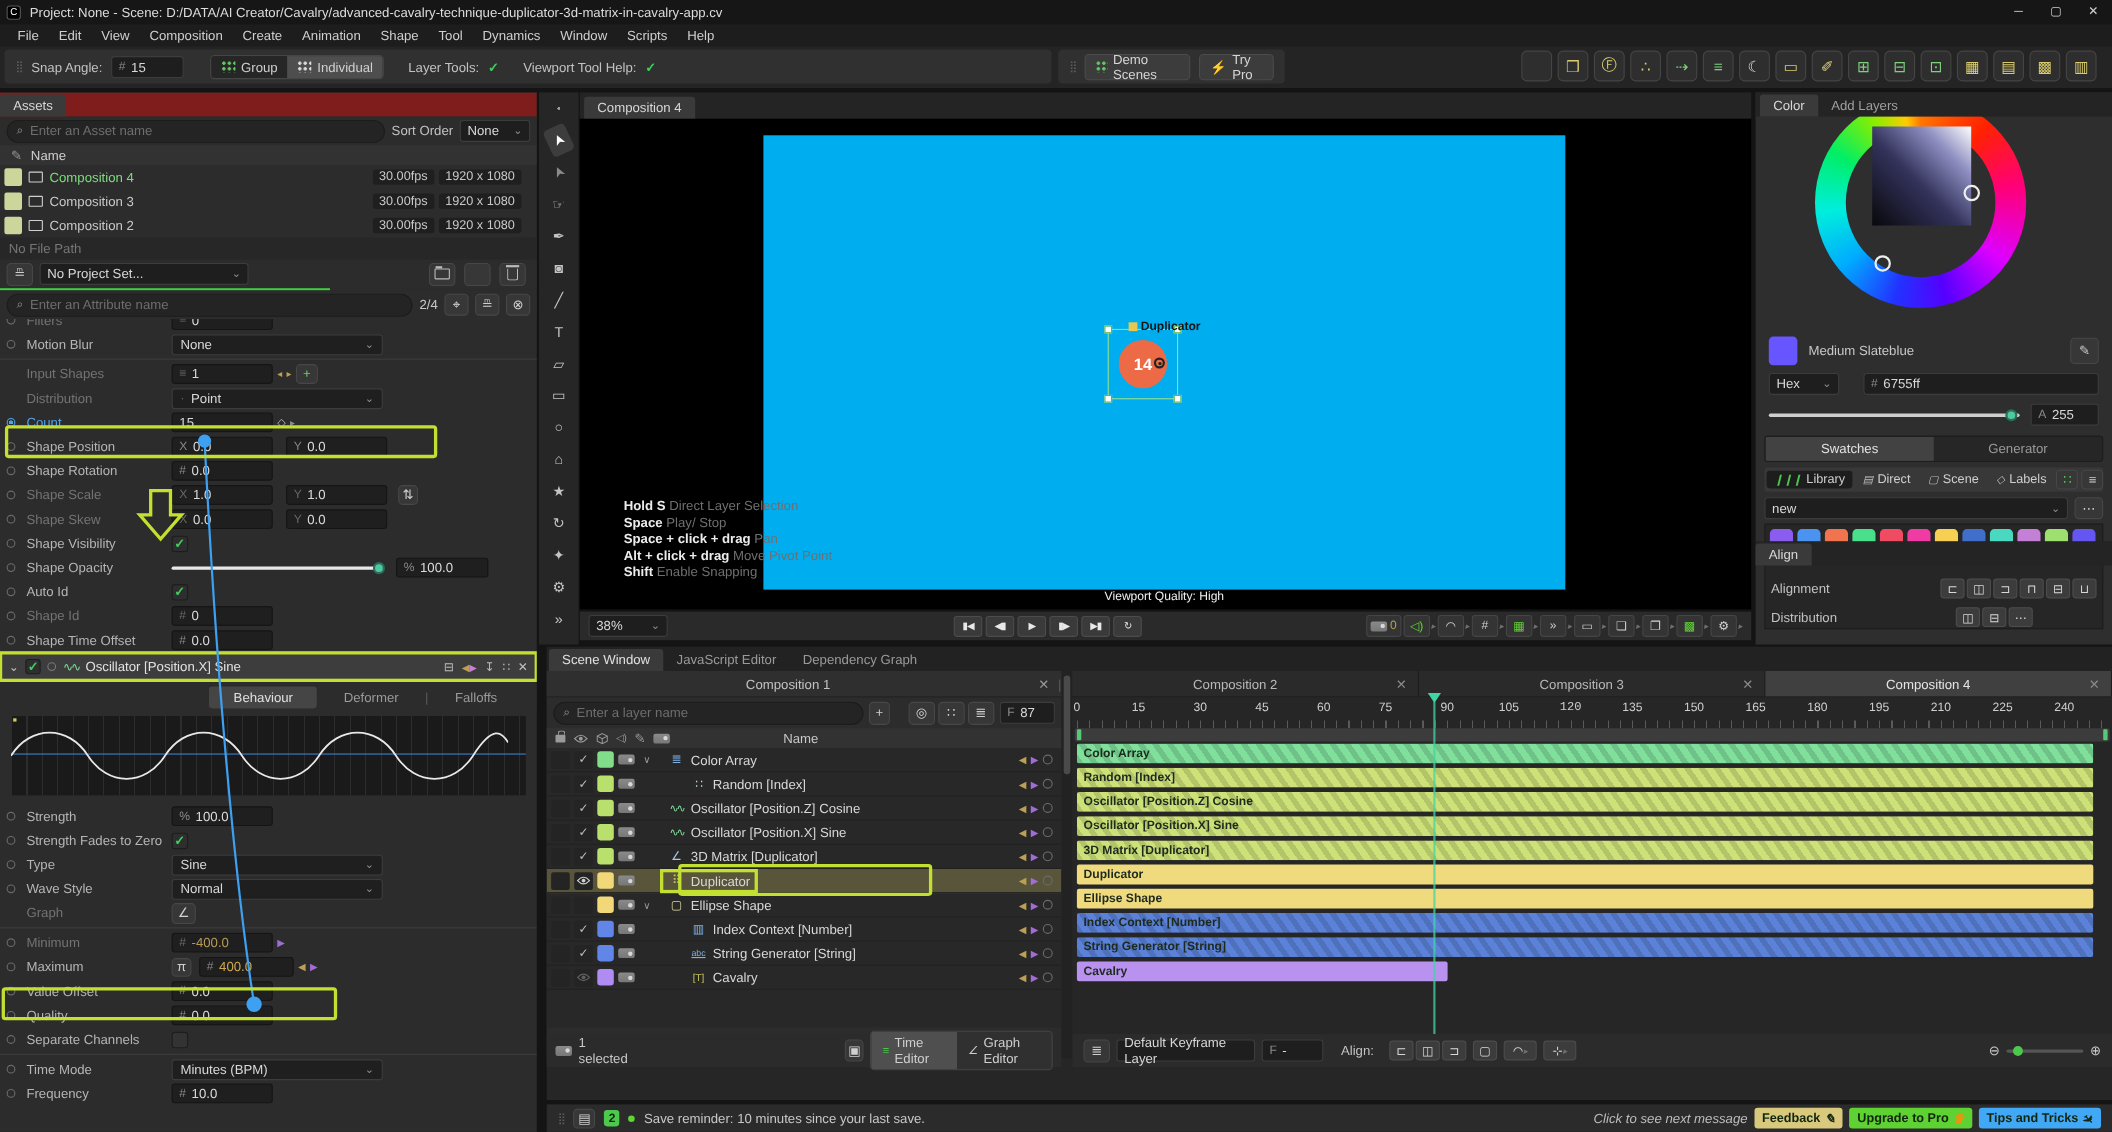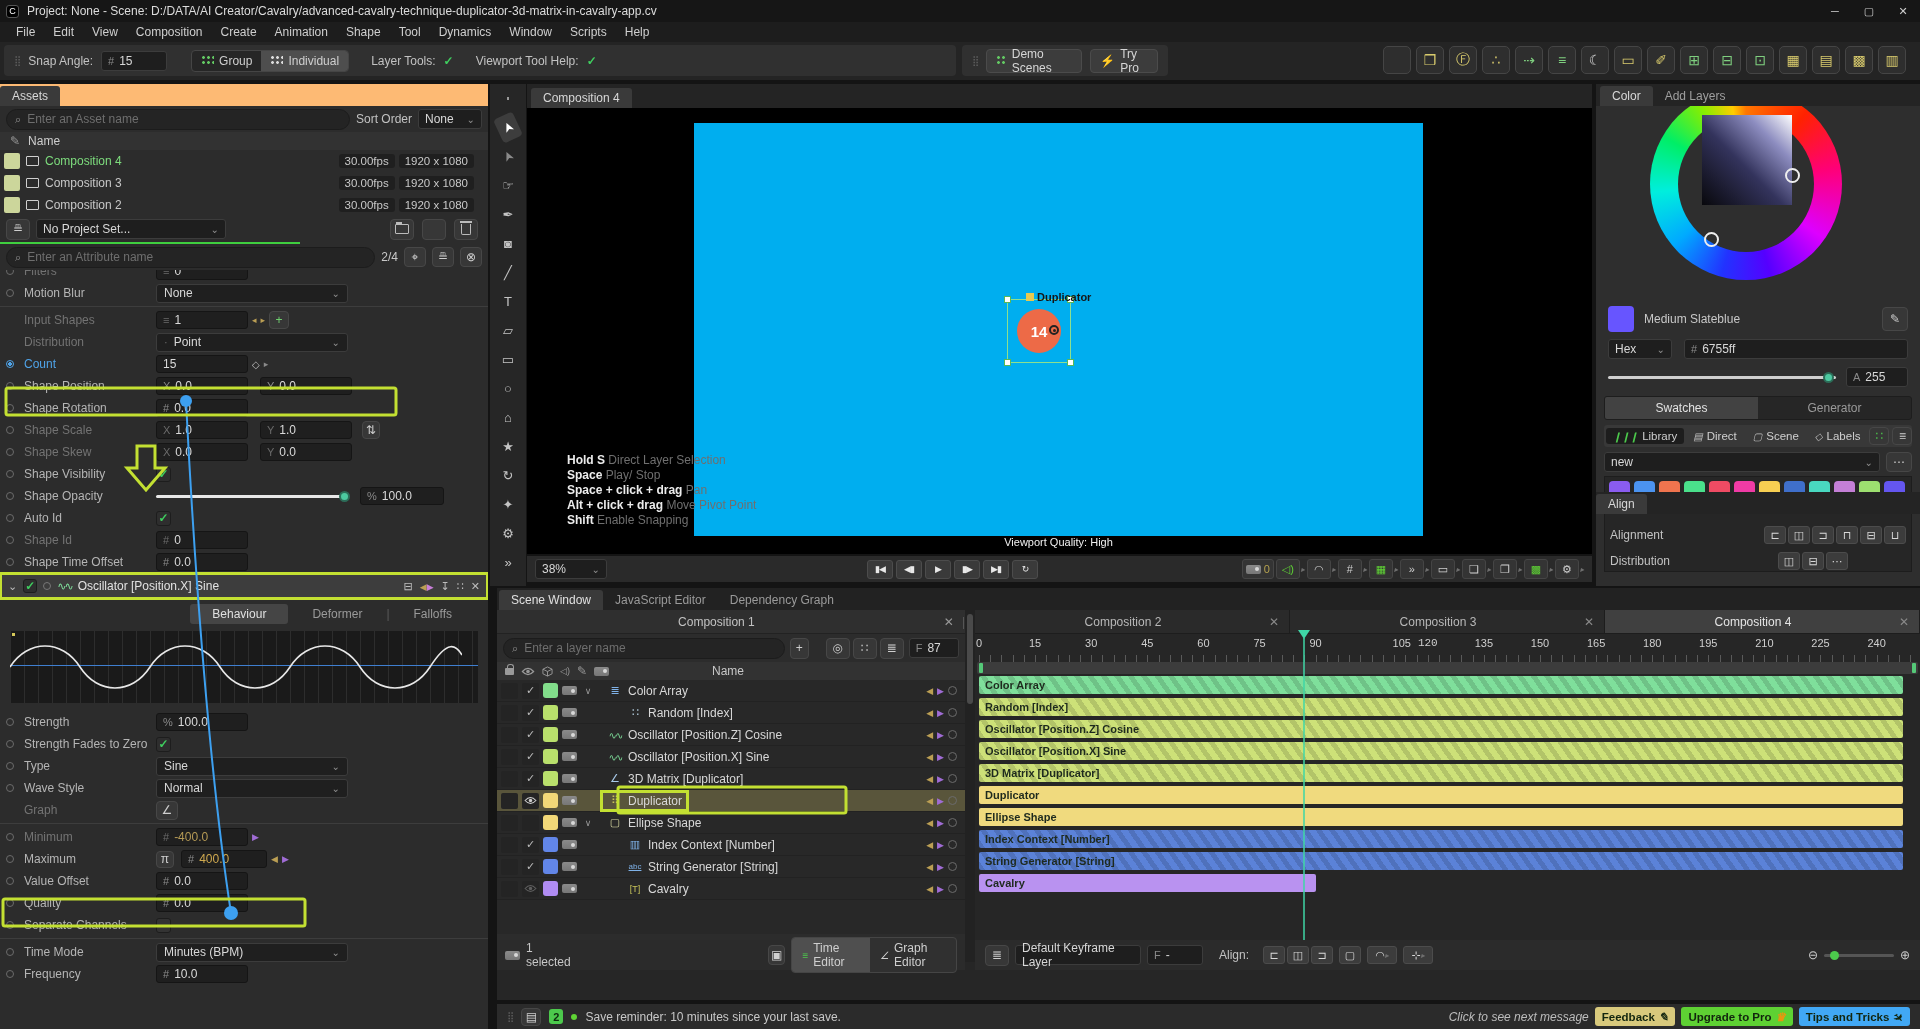--- a/index.html
+++ b/index.html
@@ -32,21 +32,21 @@
 .seg .on{background:#4e4e4e}
 .gtick{color:#3fcf5f;font-weight:bold}
 .dots{width:13px;height:11px;background-image:radial-gradient(circle,#d9cb6d 1.3px,transparent 1.5px);background-size:5px 5px}
 .dots.gray{background-image:radial-gradient(circle,#9a9a9a 1.2px,transparent 1.4px)}
 .dots.green{background-image:radial-gradient(circle,#63c963 1.3px,transparent 1.5px)}
 .dots.white{background-image:radial-gradient(circle,#dcdcdc 1.3px,transparent 1.5px)}
 #tb-icons{position:absolute;right:14px;top:4px;display:flex;gap:5px}
 .tbico{width:28px;height:28px;background:#2e2e2e;border:1px solid #454545;border-radius:5px;display:flex;align-items:center;justify-content:center;font-size:14px}
 
 #left-panel{left:0;top:84px;width:488px;height:945px;background:#2c2c2c;overflow:hidden}
-.ptabrow{height:22px;background:#fdba74;display:flex;align-items:flex-end}
+.ptabrow{height:22px;background:#7f1d1d;display:flex;align-items:flex-end}
 .ptab{background:#3a3a3a;color:#d8d8d8;padding:3px 12px;border-radius:3px 3px 0 0;font-size:12px}
 .srow{height:26px;display:flex;align-items:center;gap:6px;padding:0 6px;background:#2c2c2c}
 .sfield{flex:1;background:#242424;border:1px solid #1c1c1c;border-radius:11px;height:21px;display:flex;align-items:center;padding:0 8px;gap:6px}
 .mag{color:#8f8f8f;font-size:11px}
 .hdr18{height:18px;display:flex;align-items:center;gap:8px;padding:0 10px;background:#323232;color:#cfcfcf}
 .arow{height:22px;display:flex;align-items:center;padding:0 6px;gap:4px}
 .arow .bullet{width:8px;height:8px;border:1px solid #6b6b6b;border-radius:50%;margin-right:6px;flex:none}
 .alabel{width:128px;color:#b5b5b5;flex:none}
 .dis .alabel{color:#737373}
 .dis .pfx{color:#6a6a6a}
@@ -94,21 +94,21 @@
 #right-panel{left:1596px;top:84px;width:324px;height:502px;background:#2e2e2e}
 #rtabs{height:22px;background:#242424;display:flex;align-items:flex-end;position:relative;z-index:3}
 #wheelbox{position:relative;height:196px;overflow:visible}
 #ring{position:absolute;left:54px;top:-18px;width:192px;height:192px;border-radius:50%;background:conic-gradient(#ff7700,#ff2200 40deg,#ff0077 80deg,#dd00ff 125deg,#5500ff 165deg,#2233ff 195deg,#00aaff 230deg,#00eedd 265deg,#00ee66 300deg,#88ee00 330deg,#ffcc00 350deg,#ff7700)}
 #ringhole{position:absolute;left:82px;top:10px;width:136px;height:136px;border-radius:50%;background:#2e2e2e}
 #svsq{position:absolute;left:106px;top:9px;width:90px;height:90px;background:linear-gradient(to top right,#08080c,#33335c 45%,#8d8dc0 75%,#ffffff)}
 .selc{position:absolute;width:15px;height:15px;border:2px solid #eee;border-radius:50%}
 #cname{display:flex;align-items:center;gap:10px;padding:4px 12px}
 #cswatch{width:26px;height:26px;border-radius:4px}
 #dropbtn{margin-left:auto;width:26px;height:24px}
-#hexrow{display:flex;gap:12px;padding:3px 12px}
+#hexrow{display:flex;gap:22px;padding:3px 12px}
 #alpharow{display:flex;align-items:center;gap:10px;padding:5px 12px}
 #alphatrack{position:relative;flex:1;height:3px;background:#cfcfcf;border-radius:2px}
 #alphatrack .knob{position:absolute;right:2px;top:-4px;width:11px;height:11px;border-radius:50%;background:#4cc9a0;border:2px solid #2c6c58}
 #swtabs{display:flex;margin:4px 8px 0 8px;background:#262626;border:1px solid #1d1d1d;border-radius:3px;overflow:hidden}
 #swtabs div{flex:1;text-align:center;padding:4px 0;color:#9a9a9a}
 #swtabs .on{background:#424242;color:#e2e2e2}
 #librow{display:flex;align-items:center;gap:2px;margin:5px 8px 0 8px;background:#383838;border-radius:3px;padding:2px}
 .libbtn{display:flex;align-items:center;gap:4px;padding:2px 7px;border-radius:3px;color:#cfcfcf;font-size:11.5px}
 .libbtn.on{background:#1d1d1d}
 .libic{font-size:10px;color:#bdbdbd}
@@ -341,20 +341,21 @@
       <div class="assetrow">
         <span class="swA"></span>
         <span class="frameic"></span>
         <span class="nm">Composition 2</span>
         <span class="r">
           <span class="pill">30.00fps</span>
           <span class="pill">1920 x 1080</span>
         </span>
       </div>
     </div>
+  <div style="height:20px;background:#272727;display:flex;align-items:center;padding:0 8px;color:#767676">No File Path</div>
   <div class="srow" style="height:26px">
     <span class="ibtn" style="width:24px;height:21px">≞</span>
     <span class="fld" style="width:190px">
         <span>No Project Set...</span>
         <span class="chev">⌄</span>
       </span>
     <span style="margin-left:auto;display:flex;gap:8px;align-items:center;padding-right:4px">
       <span class="ibtn" style="width:24px;height:21px">
           <i class="folder"></i>
         </span>
@@ -1168,21 +1169,21 @@
       </div>
     <div id="ruler">
 
     <span class="rlab" style="left: 4px;">0</span>
         <span class="rlab" style="left: 60.1px;">15</span>
         <span class="rlab" style="left: 116.2px;">30</span>
         <span class="rlab" style="left: 172.3px;">45</span>
         <span class="rlab" style="left: 228.4px;">60</span>
         <span class="rlab" style="left: 284.5px;">75</span>
         <span class="rlab" style="left: 340.6px;">90</span>
-        <span class="rlab" style="left: 396.7px; margin-left: 30px;">105</span>
+        <span class="rlab" style="left: 396.7px;">105</span>
         <span class="rlab" style="left: 452.8px; font-family: Liberation Mono, monospace;">120</span>
         <span class="rlab" style="left: 508.9px;">135</span>
         <span class="rlab" style="left: 565px;">150</span>
         <span class="rlab" style="left: 621.1px;">165</span>
         <span class="rlab" style="left: 677.2px;">180</span>
         <span class="rlab" style="left: 733.3px;">195</span>
         <span class="rlab" style="left: 789.4px;">210</span>
         <span class="rlab" style="left: 845.5px;">225</span>
         <span class="rlab" style="left: 901.6px;">240</span>
       </div>

